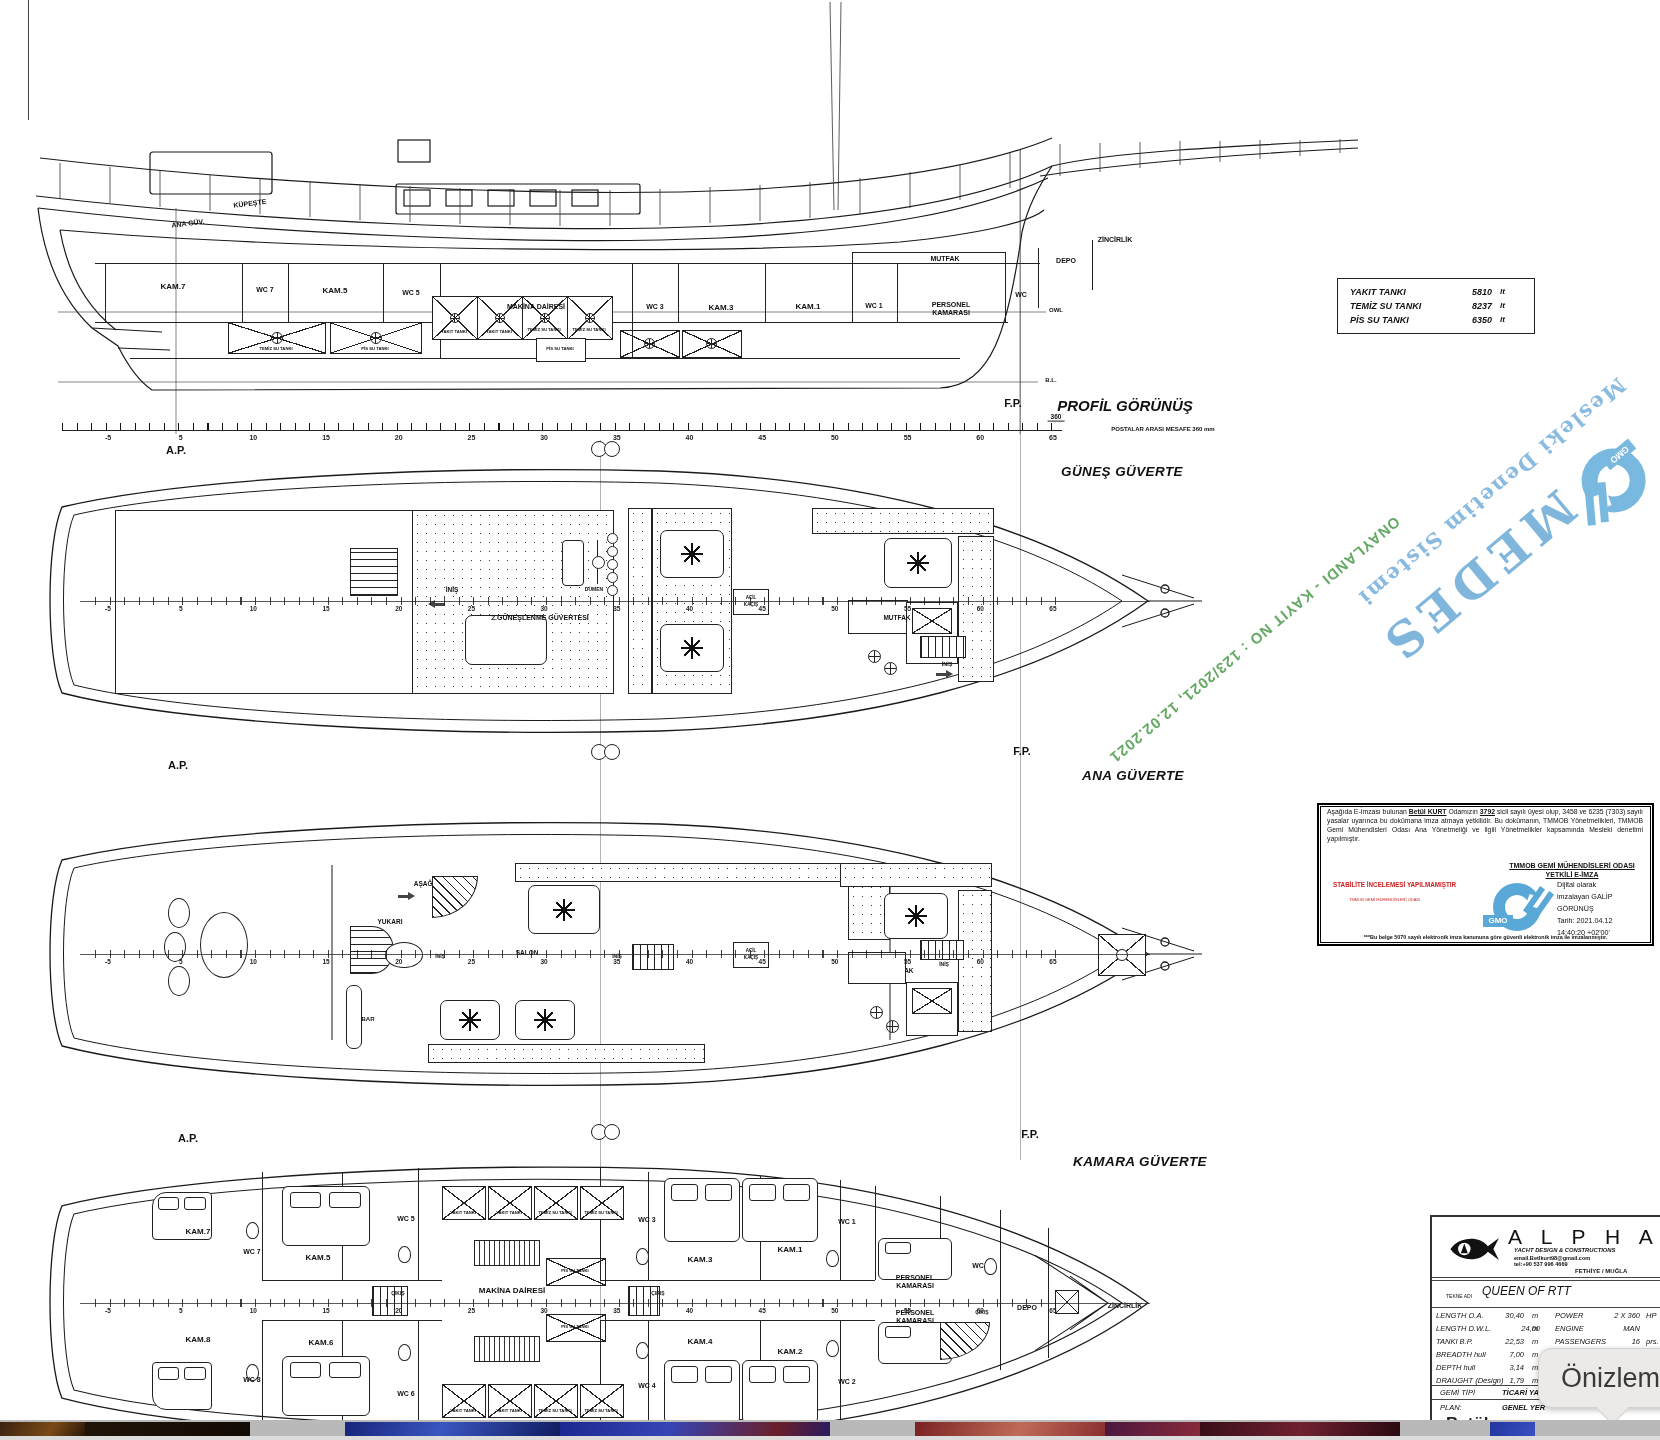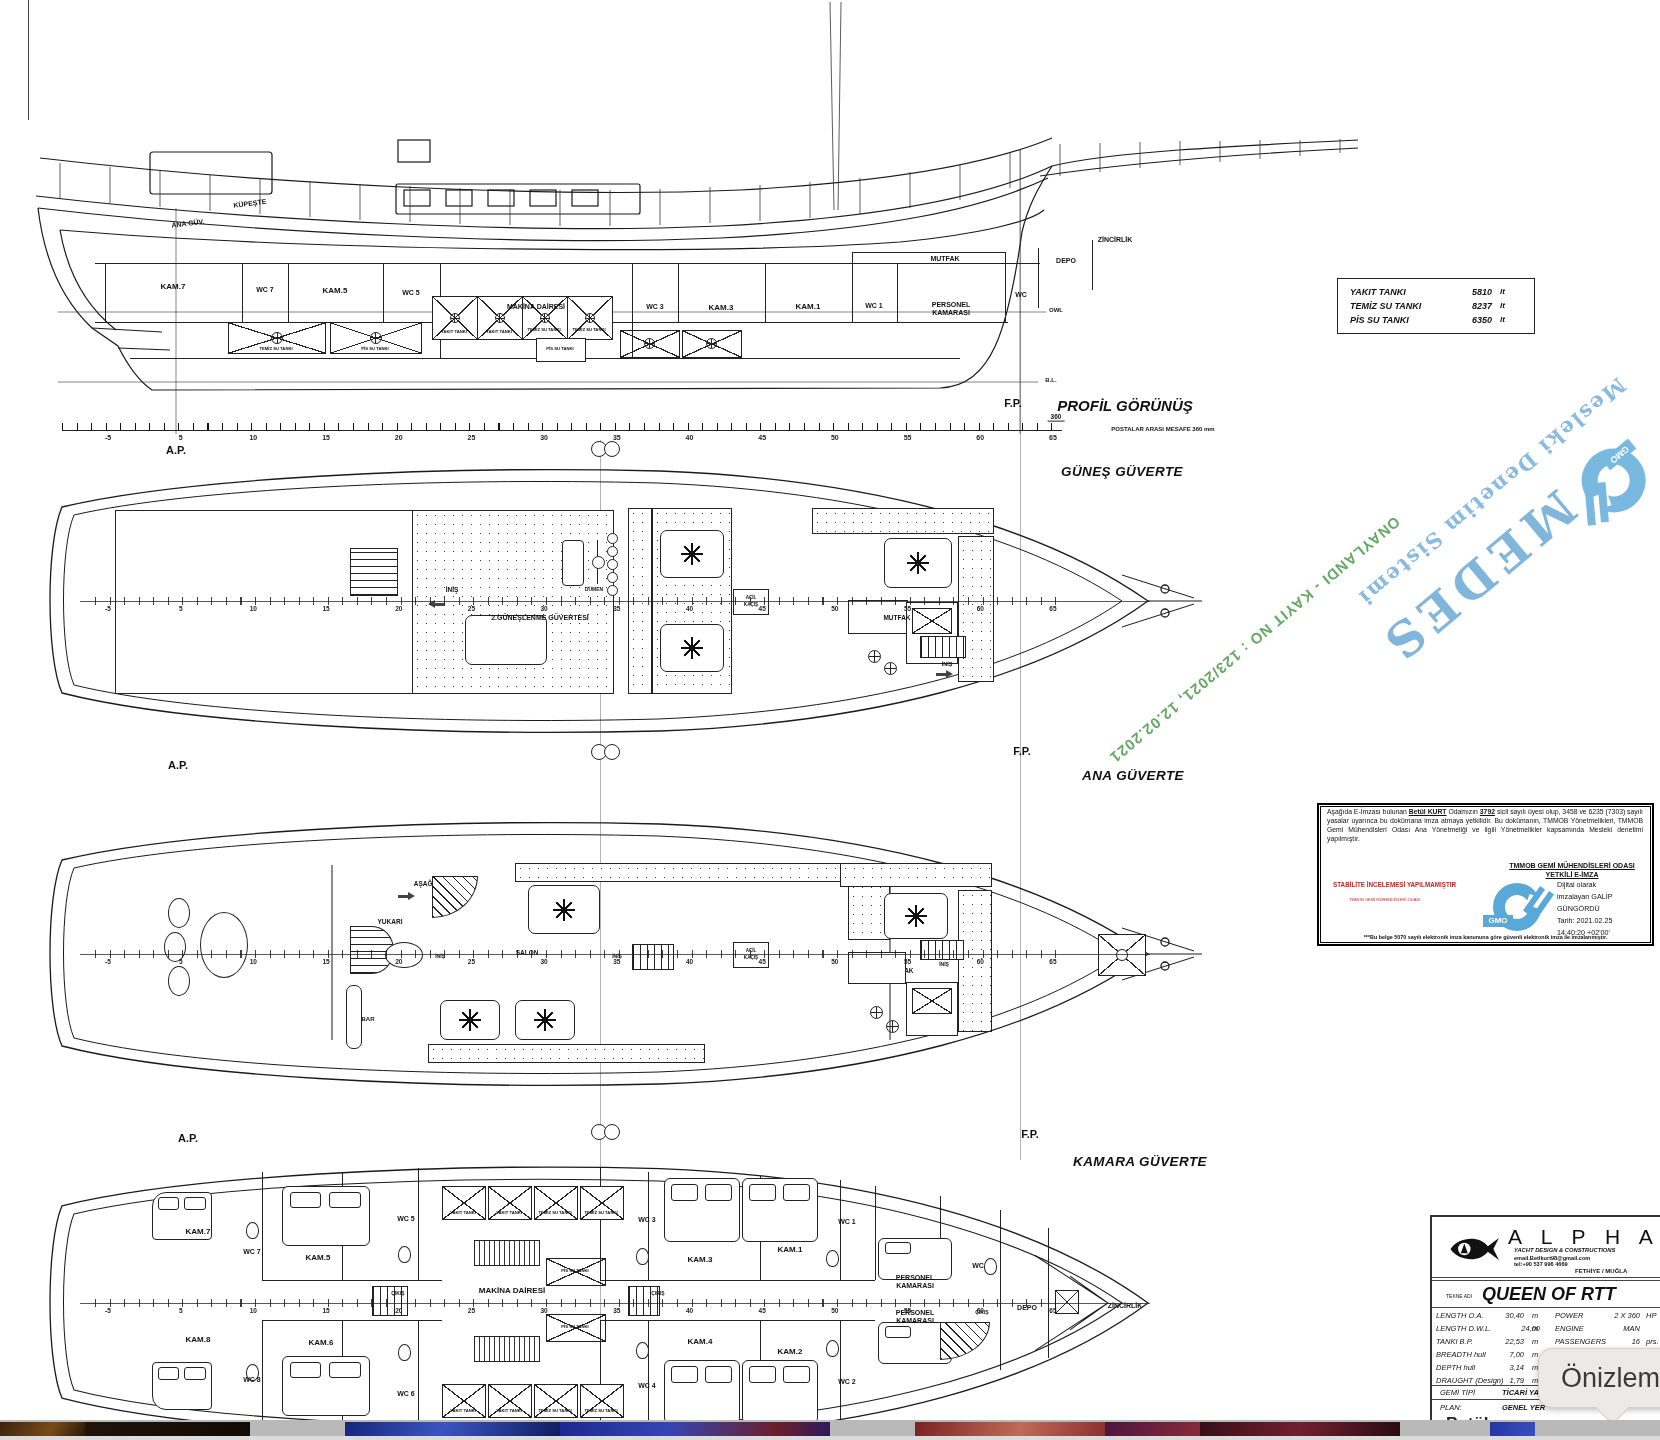--- a/index.html
+++ b/index.html
@@ -591,42 +591,42 @@
       <div class="ring" style="left:4px;top:2px;width:48px;height:48px"></div>
       <div class="hole" style="left:16px;top:14px;width:24px;height:24px"></div>
       <div class="cut" style="left:38px;top:17px;width:26px;height:11px"></div>
       <div class="st" style="left:42px;top:4px;width:6px;height:30px"></div>
       <div class="st" style="left:51px;top:9px;width:6px;height:30px"></div>
       <div class="tag" style="left:-6px;top:34px;width:30px;height:12px;font-size:8px;line-height:12px">GMO</div>
     </div>
     <div class="a" style="left:238px;top:74px;font-size:7.2px;line-height:12px">
       <div>Dijital olarak</div>
         <div>imzalayan GALİP</div>
-        <div>GÜNGÖRDÜ</div>
-      <div>Tarih: 2021.02.25</div>
+        <div>GÖRÜNÜŞ</div>
+      <div>Tarih: 2021.04.12</div>
         <div>14:40:20 +02'00'</div>
     </div>
     <div class="a" style="left:4px;top:129px;width:325px;text-align:center;font-size:5.4px;font-weight:bold">***Bu belge 5070 sayılı elektronik imza kanununa göre güvenli elektronik imza ile imzalanmıştır.</div>
   </div>
 
   <div id="tblock">
     <svg style="left:14px;top:14px" width="56" height="36" viewBox="0 0 80 52">
       <path d="M6,26 C18,8 48,6 60,22 L76,10 L68,26 L76,42 L60,30 C48,46 18,44 6,26 Z" fill="#111"></path>
       <circle cx="26" cy="26" r="9" fill="#fff"></circle>
       <path d="M26,18 L31,32 L21,32 Z" fill="#111"></path>
     </svg>
     <div class="a" style="left:76px;top:8px;font-size:21px;letter-spacing:7px;color:#111">A L P H A</div>
     <div class="a it" style="left:82px;top:30px;font-size:5.8px;font-weight:bold">YACHT DESIGN &amp; CONSTRUCTIONS</div>
     <div class="a" style="left:82px;top:38px;font-size:5.6px;font-weight:bold">email.Betlkurt98@gmail.com</div>
     <div class="a" style="left:82px;top:44px;font-size:5.6px;font-weight:bold">tel:+90 537 996 4669</div>
     <div class="a" style="left:143px;top:51px;font-size:6px;font-weight:bold">FETHİYE / MUĞLA</div>
     <div class="hl" style="top:60px"></div>
       <div class="hl" style="top:63px"></div>
     <div class="a" style="left:14px;top:76px;font-size:5px">TEKNE ADI</div>
-    <div class="a it" style="left:50px;top:67px;font-size:18px;font-weight:bold">QUEEN OF RTT</div>
+    <div class="a it" style="left:50px;top:67px;font-size:12px;font-weight:normal">QUEEN OF RTT</div>
     <div class="hl" style="top:90px"></div>
 
     <div class="sp" style="left:4px;top:94px">LENGTH  O.A.</div>
     <div class="sv" style="left:60px;top:94px;width:32px">30,40</div>
     <div class="sp" style="left:100px;top:94px">m</div>
     <div class="sp" style="left:4px;top:107px">LENGTH  D.W.L.</div>
     <div class="sv" style="left:76px;top:107px;width:32px">24,00</div>
     <div class="sp" style="left:100px;top:107px">m</div>
     <div class="sp" style="left:4px;top:120px">TANKI  B.P.</div>
     <div class="sv" style="left:60px;top:120px;width:32px">22,53</div>

